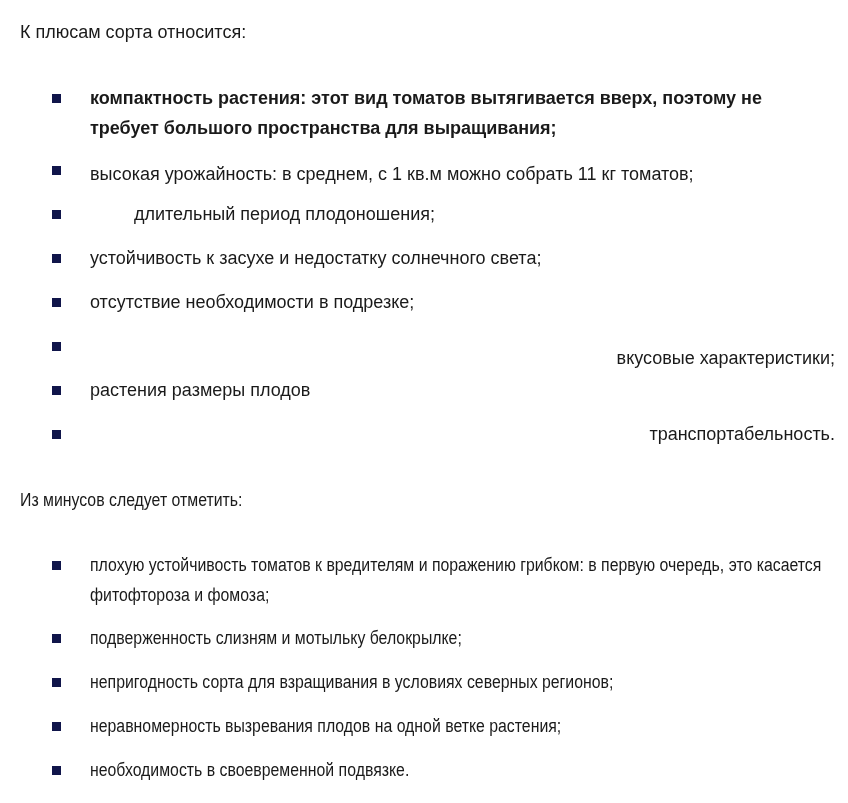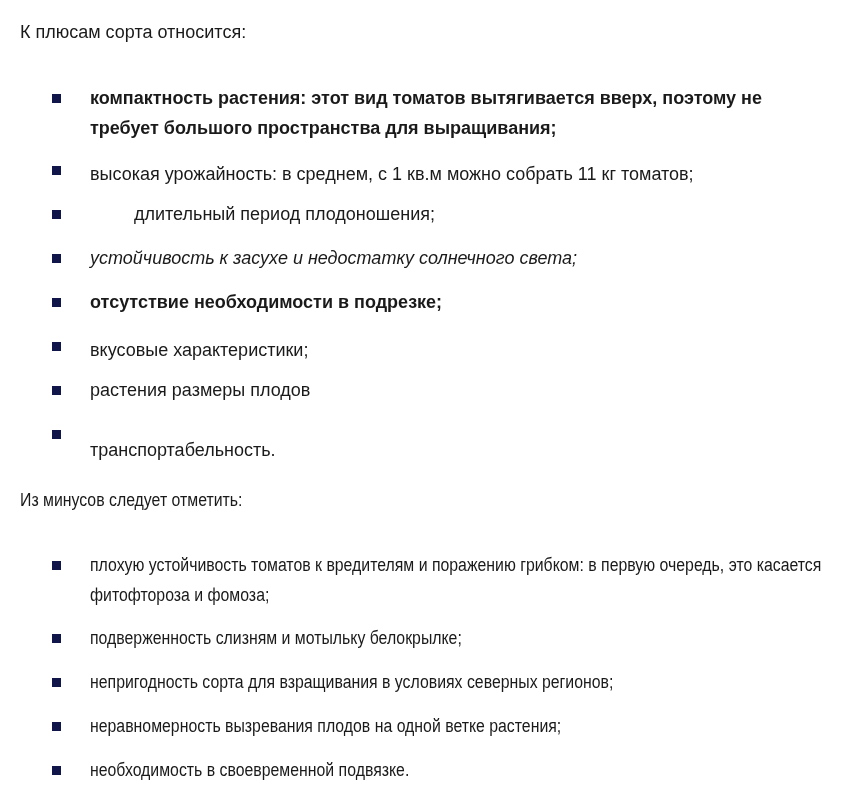--- a/index.html
+++ b/index.html
@@ -41,37 +41,37 @@
     <li style="top:155px;">
       <span class="bullet" style="top:11px;"></span>
       <span class="item-text" style="top:4px;">высокая урожайность: в среднем, с 1 кв.м можно собрать 11 кг томатов;</span>
     </li>
     <li style="top:199px;">
       <span class="bullet" style="top:11px;"></span>
       <span class="item-text" style="top:0;margin-left:44px;">длительный период плодоношения;</span>
     </li>
     <li style="top:243px;">
       <span class="bullet" style="top:11px;"></span>
-      <span class="item-text" style="top:0;font-style:italic;">устойчивость к засухе и недостатку солнечного света;</span>
+      <span class="item-text" style="top:0;">устойчивость к засухе и недостатку солнечного света;</span>
     </li>
     <li style="top:287px;">
       <span class="bullet" style="top:11px;"></span>
-      <span class="item-text" style="top:0;font-weight:bold;">отсутствие необходимости в подрезке;</span>
+      <span class="item-text" style="top:0;">отсутствие необходимости в подрезке;</span>
     </li>
     <li style="top:331px;">
       <span class="bullet" style="top:11px;"></span>
-      <span class="item-text" style="top:4px;">вкусовые характеристики;</span>
+      <span class="item-text" style="top:12px;text-align:right;">вкусовые характеристики;</span>
     </li>
     <li style="top:375px;">
       <span class="bullet" style="top:11px;"></span>
       <span class="item-text" style="top:0;">растения размеры плодов</span>
     </li>
     <li style="top:419px;">
       <span class="bullet" style="top:11px;"></span>
-      <span class="item-text" style="top:16px;">транспортабельность.</span>
+      <span class="item-text" style="top:0;text-align:right;">транспортабельность.</span>
     </li>
   </ul>
 </div>
 
 <div class="section cons">
   <div class="intro" style="top:488px;">Из минусов следует отметить:</div>
   <ul>
     <li style="top:550px;">
       <span class="bullet" style="top:11px;"></span>
       <span class="item-text" style="top:0;">плохую устойчивость томатов к вредителям и поражению грибком: в первую очередь, это касается фитофтороза и фомоза;</span>

